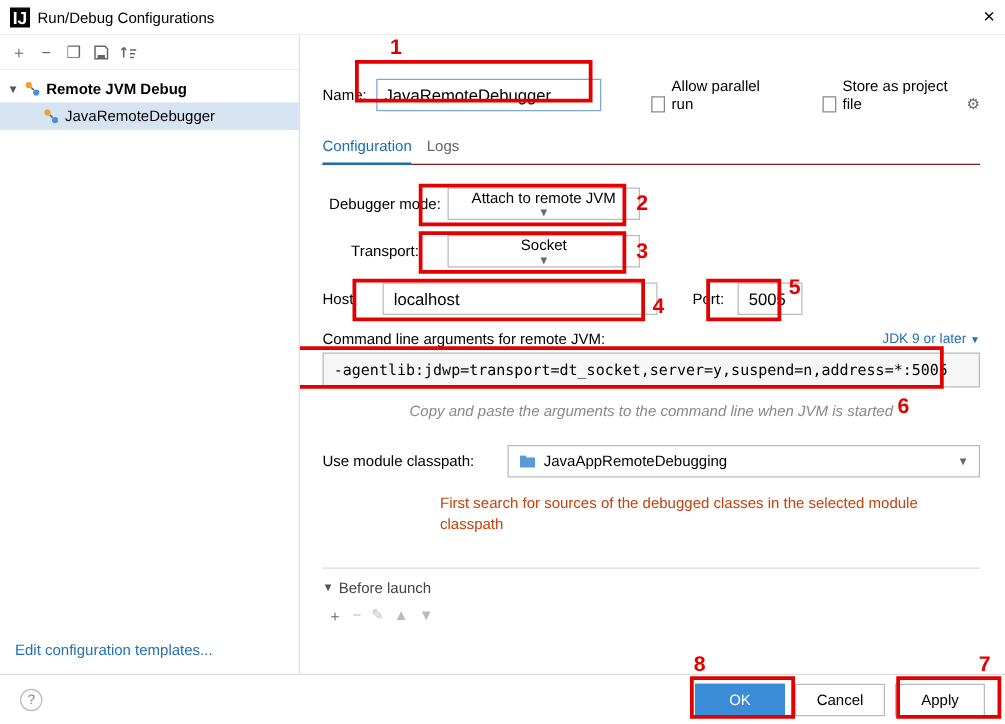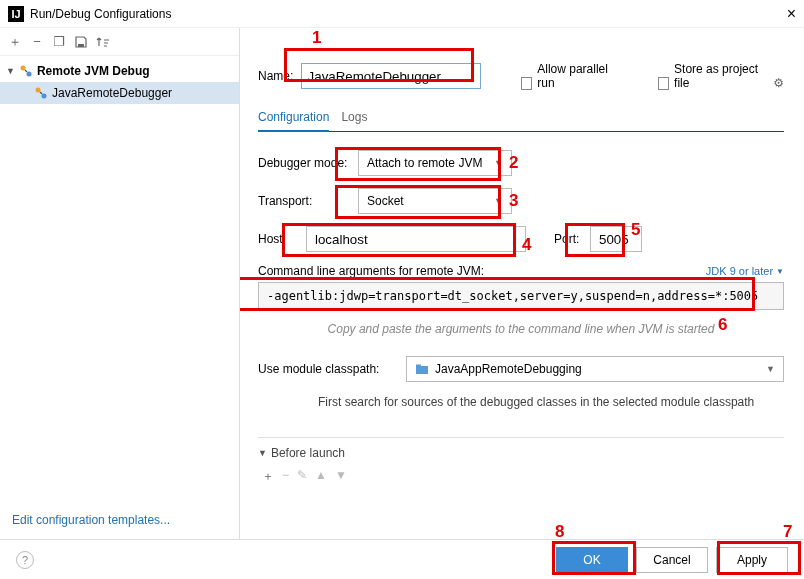--- a/index.html
+++ b/index.html
@@ -1,18 +1,18 @@
 <!DOCTYPE html>
 <html><head>
 <meta charset="utf-8">
 <style>
   * { box-sizing: border-box; font-family: "Segoe UI", Arial, sans-serif; }
   body { margin: 0; background: #fff; font-size: 12px; color: #000; width: 804px; height: 579px; overflow: hidden; position: relative; }
   .titlebar { height: 28px; display: flex; align-items: center; padding: 0 8px; border-bottom: 1px solid #eee; }
-  .titlebar .icon { width: 16px; height: 16px; background: #000; color: #fff; font-size: 11px; font-weight: bold; display: flex; align-items: center; justify-content: center; margin-right: 6px; }
+  .titlebar .icon { width: 16px; height: 16px; background: #000; color: #fff; font-size: 14px; font-weight: bold; display: flex; align-items: center; justify-content: center; margin-right: 6px; }
   .titlebar .title { flex: 1; }
   .titlebar .close { font-size: 16px; }
   .body { display: flex; height: calc(579px - 28px - 40px); }
   .sidebar { width: 240px; border-right: 1px solid #ddd; display: flex; flex-direction: column; }
   .toolbar { height: 28px; display: flex; align-items: center; gap: 8px; padding: 0 8px; border-bottom: 1px solid #eee; }
   .tb-icon { width: 14px; height: 14px; display: flex; align-items: center; justify-content: center; color: #666; font-size: 13px; }
   .tree { flex: 1; padding: 4px 0; }
   .tree-node { display: flex; align-items: center; height: 22px; padding: 0 6px; gap: 4px; }
   .tree-node.parent { font-weight: bold; }
   .tree-node.child { padding-left: 34px; background: #d6e4f2; }
@@ -25,30 +25,30 @@
   .name-row { margin-top: 24px; }
   .name-row label { width: 48px; }
   .name-input { width: 180px; height: 26px; border: 1px solid #7aa7d4; padding: 0 6px; outline: none; }
   .checkbox-group { margin-left: 40px; display: flex; align-items: flex-end; gap: 5px; }
   .checkbox { width: 13px; height: 13px; border: 1px solid #888; }
   .gear { margin-left: 6px; color: #666; }
   .tabs { display: flex; gap: 12px; border-bottom: 1px solid #7f1d1d; margin-bottom: 18px; }
   .tab { padding: 6px 0; color: #666; cursor: pointer; }
   .tab.active { color: #1a6fb3; border-bottom: 2px solid #1a6fb3; margin-bottom: -1px; }
   .form-row { display: flex; align-items: center; margin-bottom: 12px; }
-  .form-label { width: 100px; }
+  .form-label { width: 100px; text-align: center; }
   .form-label-wide { width: 148px; }
-  .select { display: flex; align-items: center; justify-content: space-between; border: 1px solid #bbb; height: 26px; padding: 0 8px; background: #fff; }
+  .select { display: flex; align-items: center; border: 1px solid #bbb; height: 26px; padding: 0 8px; background: #fff; flex-direction: column; }
   .select .caret { color: #666; font-size: 9px; }
   .text-input { border: 1px solid #bbb; height: 26px; padding: 0 8px; background: #fff; }
   .cmd-label-row { display: flex; justify-content: space-between; align-items: center; margin-bottom: 4px; }
   .jdk-link { color: #2470b3; display: flex; align-items: center; gap: 3px; font-size: 11px; }
   .cmdline { border: 1px solid #bbb; background: #f6f6f6; padding: 6px 8px; font-family: Consolas, monospace; font-size: 12px; }
   .hint { color: #888; text-align: center; margin: 12px 0 20px; font-size: 12px; font-style: italic; }
-  .hint2 { color: #404040; margin-left: 60px; margin-top: 4px; font-size: 12px; line-height: 1.4; }
+  .hint2 { color: #c2410c; margin-left: 94px; margin-top: 4px; font-size: 12px; line-height: 1.4; }
   .module-select { display: flex; align-items: center; gap: 6px; flex: 1; border: 1px solid #bbb; height: 26px; padding: 0 8px; }
   .divider { border-top: 1px solid #ddd; margin: 26px 0 8px; }
   .before-row { display: flex; align-items: center; gap: 4px; color: #444; margin-bottom: 4px; }
   .launch-tb { display: flex; gap: 8px; color: #bbb; padding: 4px 4px; }
   .launch-tb .plus { color: #666; }
   .footer { position: absolute; bottom: 0; left: 0; right: 0; height: 40px; border-top: 1px solid #ddd; display: flex; align-items: center; padding: 0 16px; }
   .help { width: 18px; height: 18px; border: 1px solid #bbb; border-radius: 50%; display: flex; align-items: center; justify-content: center; color: #888; font-size: 11px; }
   .footer-spacer { flex: 1; }
   .btn { height: 26px; min-width: 72px; border: 1px solid #bbb; background: #fff; display: flex; align-items: center; justify-content: center; margin-left: 8px; cursor: pointer; }
   .btn.primary { background: #3a8cd6; border-color: #3a8cd6; color: #fff; }

